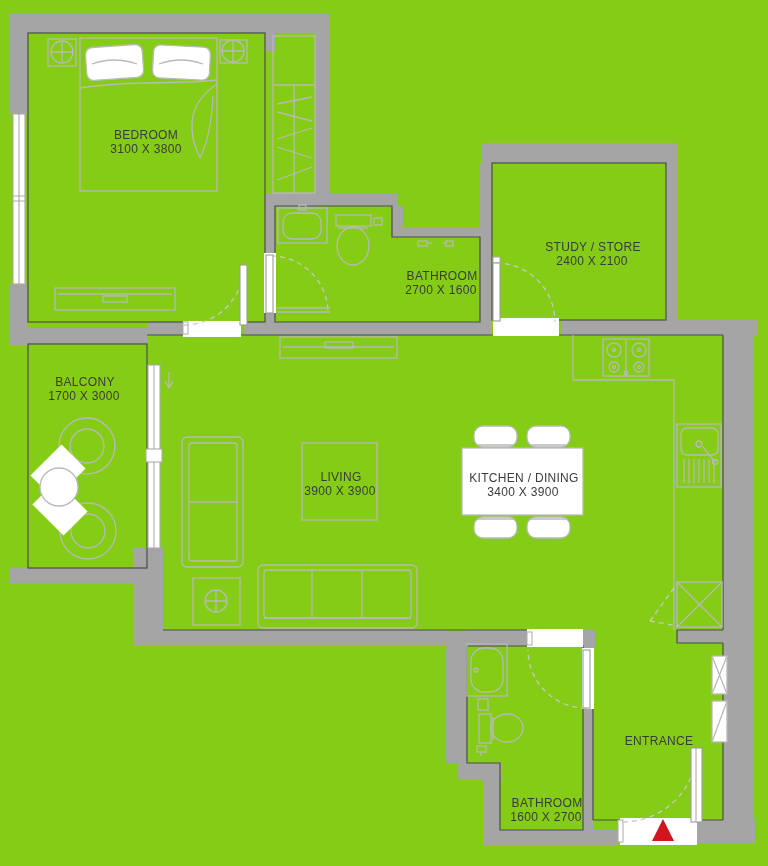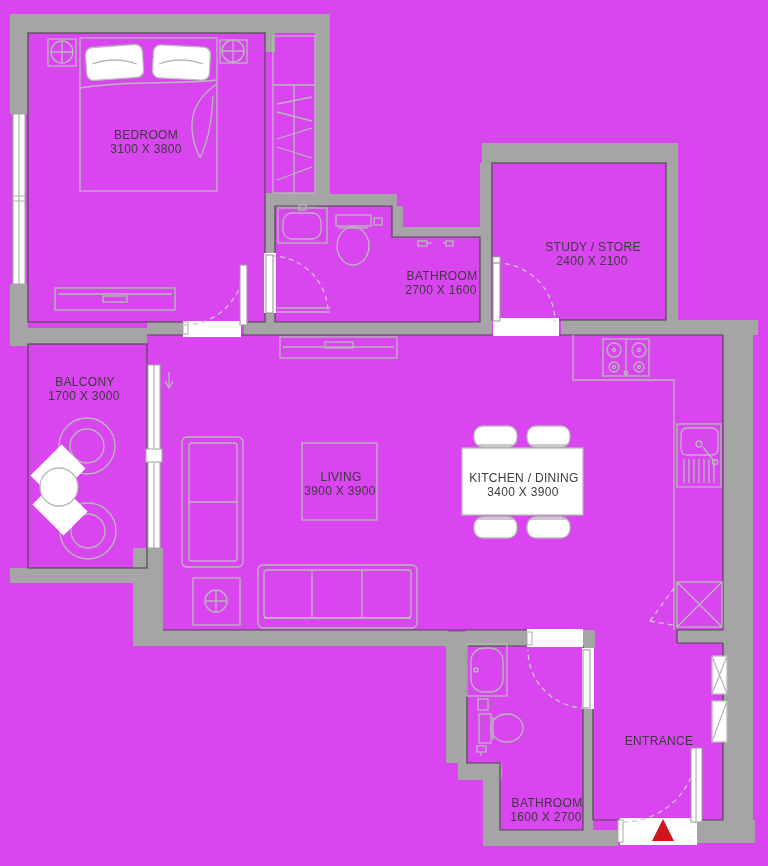--- a/index.html
+++ b/index.html
@@ -1,20 +1,20 @@
 <!DOCTYPE html>
 <html style="--wall: #a5a5a5; --outline: #4d4d4d; --furniture: #b9b9b9; --window: #ababab; --door_arc: #c9c9c9; --text: #3b3b3b; --entrance_marker: #d0151c;"><head>
 <meta charset="utf-8">
 <style>
   :root{
     --wall:#a5a5a5; --outline:#4d4d4d; --furniture:#b9b9b9; --window:#ababab;
     --door_arc:#c9c9c9; --text:#3b3b3b; --entrance_marker:#d0151c;
   }
   html,body{margin:0;padding:0;background:#ffffff;}
-  .stage{width:768px;height:866px;background:#d946ef;position:relative;overflow:hidden;}
+  .stage{width:768px;height:866px;background:#84cc16;position:relative;overflow:hidden;}
   svg{display:block;}
   .wall{fill:var(--wall);}
   .ol{fill:none;stroke:var(--outline);stroke-width:1.2;}
   .f{fill:none;stroke:var(--furniture);stroke-width:1.3;}
   .fw{fill:#fff;stroke:var(--furniture);stroke-width:1.3;}
   .er{fill:#fff;stroke:none;}
   .win{fill:#fff;stroke:var(--window);stroke-width:1.1;}
   .wl{fill:none;stroke:var(--window);stroke-width:1.1;}
   .arc{fill:none;stroke:var(--door_arc);stroke-width:1.3;stroke-dasharray:5 4;}
   .leaf{fill:#fff;stroke:#9c9c9c;stroke-width:1.1;}

